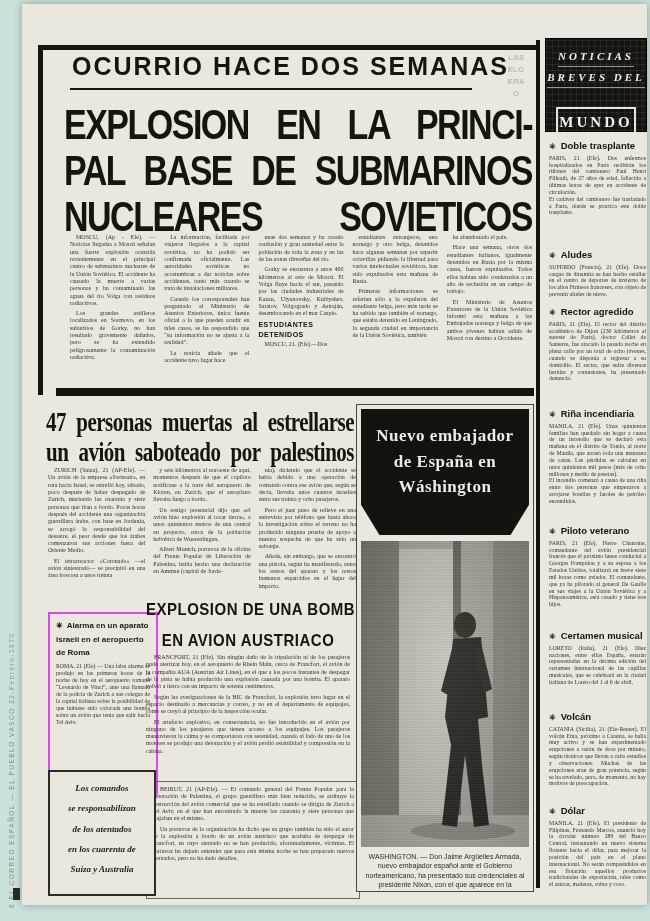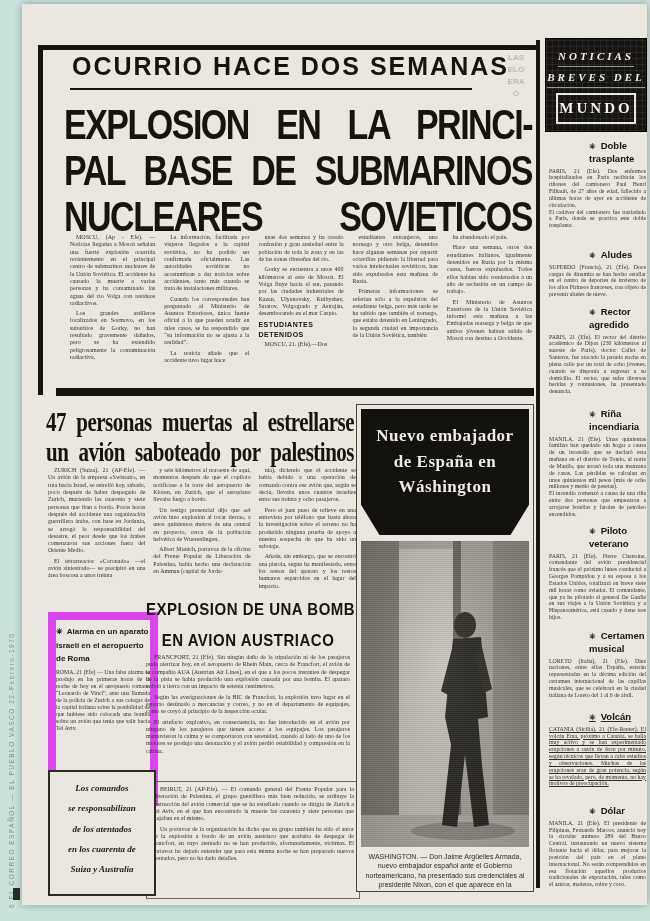--- a/index.html
+++ b/index.html
@@ -30,21 +30,21 @@
   .cols-main .col{flex:1;}
   .subhead{font:bold 7px/1.3 "Liberation Sans",sans-serif;color:#16140f;margin:3px 0 2px;letter-spacing:.5px;}
 
   
   .h47{position:absolute;left:46px;width:308px;font:bold 21px/30px "Liberation Serif",serif;
        letter-spacing:-0.5px;color:#16140f;text-align:justify;text-align-last:justify;
        transform:scaleY(1.28);transform-origin:top left;white-space:nowrap;}
   .cols-crash{left:48px;top:467px;width:308px;height:132px;display:flex;gap:8px;overflow:hidden;}
   .cols-crash .col{flex:1;}
 
-  .alarm-box{left:48px;top:612px;width:94px;height:168px;border:8px solid #d946ef;padding:5px 0;overflow:hidden;background:#eae7df;}
+  .alarm-box{left:48px;top:612px;width:94px;height:168px;border:2px solid #d946ef;padding:5px 6px;overflow:hidden;background:#eae7df;}
   .alarm-title{font:bold 8px/1.7 "Liberation Sans",sans-serif;color:#1c1a15;margin-bottom:3px;}
   .alarm-icon{font-size:8px;margin-right:4px;}
   .hbomb{position:absolute;left:146px;width:204px;text-align:center;font:800 15px/1 "Liberation Sans",sans-serif;
          letter-spacing:.5px;color:#16140f;transform:scaleY(1.15);transform-origin:top center;white-space:nowrap;}
   .franc{left:146px;top:654px;width:204px;height:124px;overflow:hidden;}
   .beirut{left:146px;top:781px;width:202px;height:108px;border:1px solid #6d6961;padding:4px 5px;overflow:hidden;}
   .cmd-box{left:48px;top:770px;width:96px;height:110px;border:2px solid #2e2b25;padding:6px 4px;overflow:hidden;background:#eae7df;}
   .cmd-line{font:bold italic 9px/2.25 "Liberation Serif",serif;color:#1e1c18;text-align:center;}
 
   
@@ -59,24 +59,24 @@
   .caption{font:7px/1.35 "Liberation Sans",sans-serif;text-align:center;color:#2c2a25;padding:5px 7px 0;}
 
   
   .not-box{position:absolute;left:545px;top:38px;width:102px;height:94px;background:#161411;border:1px solid #000;
       padding-top:7px;box-sizing:border-box;
       background-image:repeating-linear-gradient(0deg, rgba(255,255,255,.07) 0 1px, transparent 1px 6px),
                        repeating-linear-gradient(90deg, rgba(255,255,255,.07) 0 1px, transparent 1px 6px);}
   .not-line{text-align:center;}
   .not-line span{display:inline-block;color:#f1eee6;font:bold italic 11px/1.45 "Liberation Serif",serif;
       letter-spacing:3px;border-bottom:1px solid rgba(255,255,255,.55);padding-bottom:1px;}
-  .mundo{margin:5px auto 0;width:76px;border:2px solid #e8e5dc;text-align:center;
+  .mundo{margin:19px auto 0;width:76px;border:2px solid #e8e5dc;text-align:center;
       font:bold 15px/1 "Liberation Serif",serif;color:#f4f1e8;letter-spacing:3px;padding:6px 0;}
   .sb-item{position:absolute;left:549px;width:97px;overflow:hidden;}
-  .sb-title{font:bold 9.5px/1.35 "Liberation Sans",sans-serif;color:#16140f;margin-bottom:2px;margin-left:40px;}
+  .sb-title{font:bold 9.5px/1.35 "Liberation Sans",sans-serif;color:#16140f;margin-bottom:2px;}
   .sb-icon{font-size:8px;margin-right:5px;color:#3a3731;}
   .sb-body{font-size:5.8px;line-height:1.18;text-align:justify;white-space:pre-line;color:#35322c;}
 </style>
 </head>
 <body>
 
 <div class="stage">
   <div class="paper"></div>
 
   <div class="masthead">6   EL CORREO ESPAÑOL — EL PUEBLO VASCO   22-Febrero-1970</div>
@@ -224,21 +224,21 @@
 El incendio comenzó a causa de una riña entre dos personas que empezaron a arrojarse botellas y faroles de petróleo encendidos.</div>
   </div>
   <div class="sb-item" style="top:525px;height:103px;">
     <div class="sb-title"><span class="sb-icon">✳</span><span>Piloto veterano</span></div>
     <div class="sb-body">PARIS, 21 (Efe). Pierre Chanoine, comandante del avión presidencial francés que el próximo lunes conducirá a Georges Pompidou y a su esposa a los Estados Unidos, totalizará en breve siete mil horas como aviador. El comandante, que ya ha pilotado al general De Gaulle en sus viajes a la Unión Soviética y a Hispanoamérica, está casado y tiene tres hijos.</div>
   </div>
   <div class="sb-item" style="top:630px;height:78px;">
     <div class="sb-title"><span class="sb-icon">✳</span><span>Certamen musical</span></div>
     <div class="sb-body">LORETO (Italia), 21 (Efe). Diez naciones, entre ellas España, estarán representadas en la décima edición del certamen internacional de las capillas musicales, que se celebrará en la ciudad italiana de Loreto del 1 al 6 de abril.</div>
   </div>
-  <div class="sb-item" style="top:711px;height:92px;text-decoration:underline;">
+  <div class="sb-item" style="top:711px;height:92px;">
     <div class="sb-title"><span class="sb-icon">✳</span><span>Volcán</span></div>
     <div class="sb-body">CATANIA (Sicilia), 21 (Efe-Reuter). El volcán Etna, próximo a Catania, se halla muy activo y se han experimentado erupciones a razón de doce por minuto, según técnicos que llevan a cabo estudios y observaciones. Muchas de las erupciones eran de gran potencia, según se ha revelado, pero, de momento, no hay motivos de preocupación.</div>
   </div>
   <div class="sb-item" style="top:805px;height:86px;">
     <div class="sb-title"><span class="sb-icon">✳</span><span>Dólar</span></div>
     <div class="sb-body">MANILA, 21 (Efe). El presidente de Filipinas, Fernando Marcos, anunció hoy la circular número 289 del Banco Central, instaurando un nuevo sistema flotante hacia el dólar, para mejorar la posición del país en el plano internacional. No serán comprendidos en esa flotación aquellos productos tradicionales de exportación, tales como el azúcar, maderas, cobre y coco.</div>
   </div>
 </div>
 
 </body></html>

